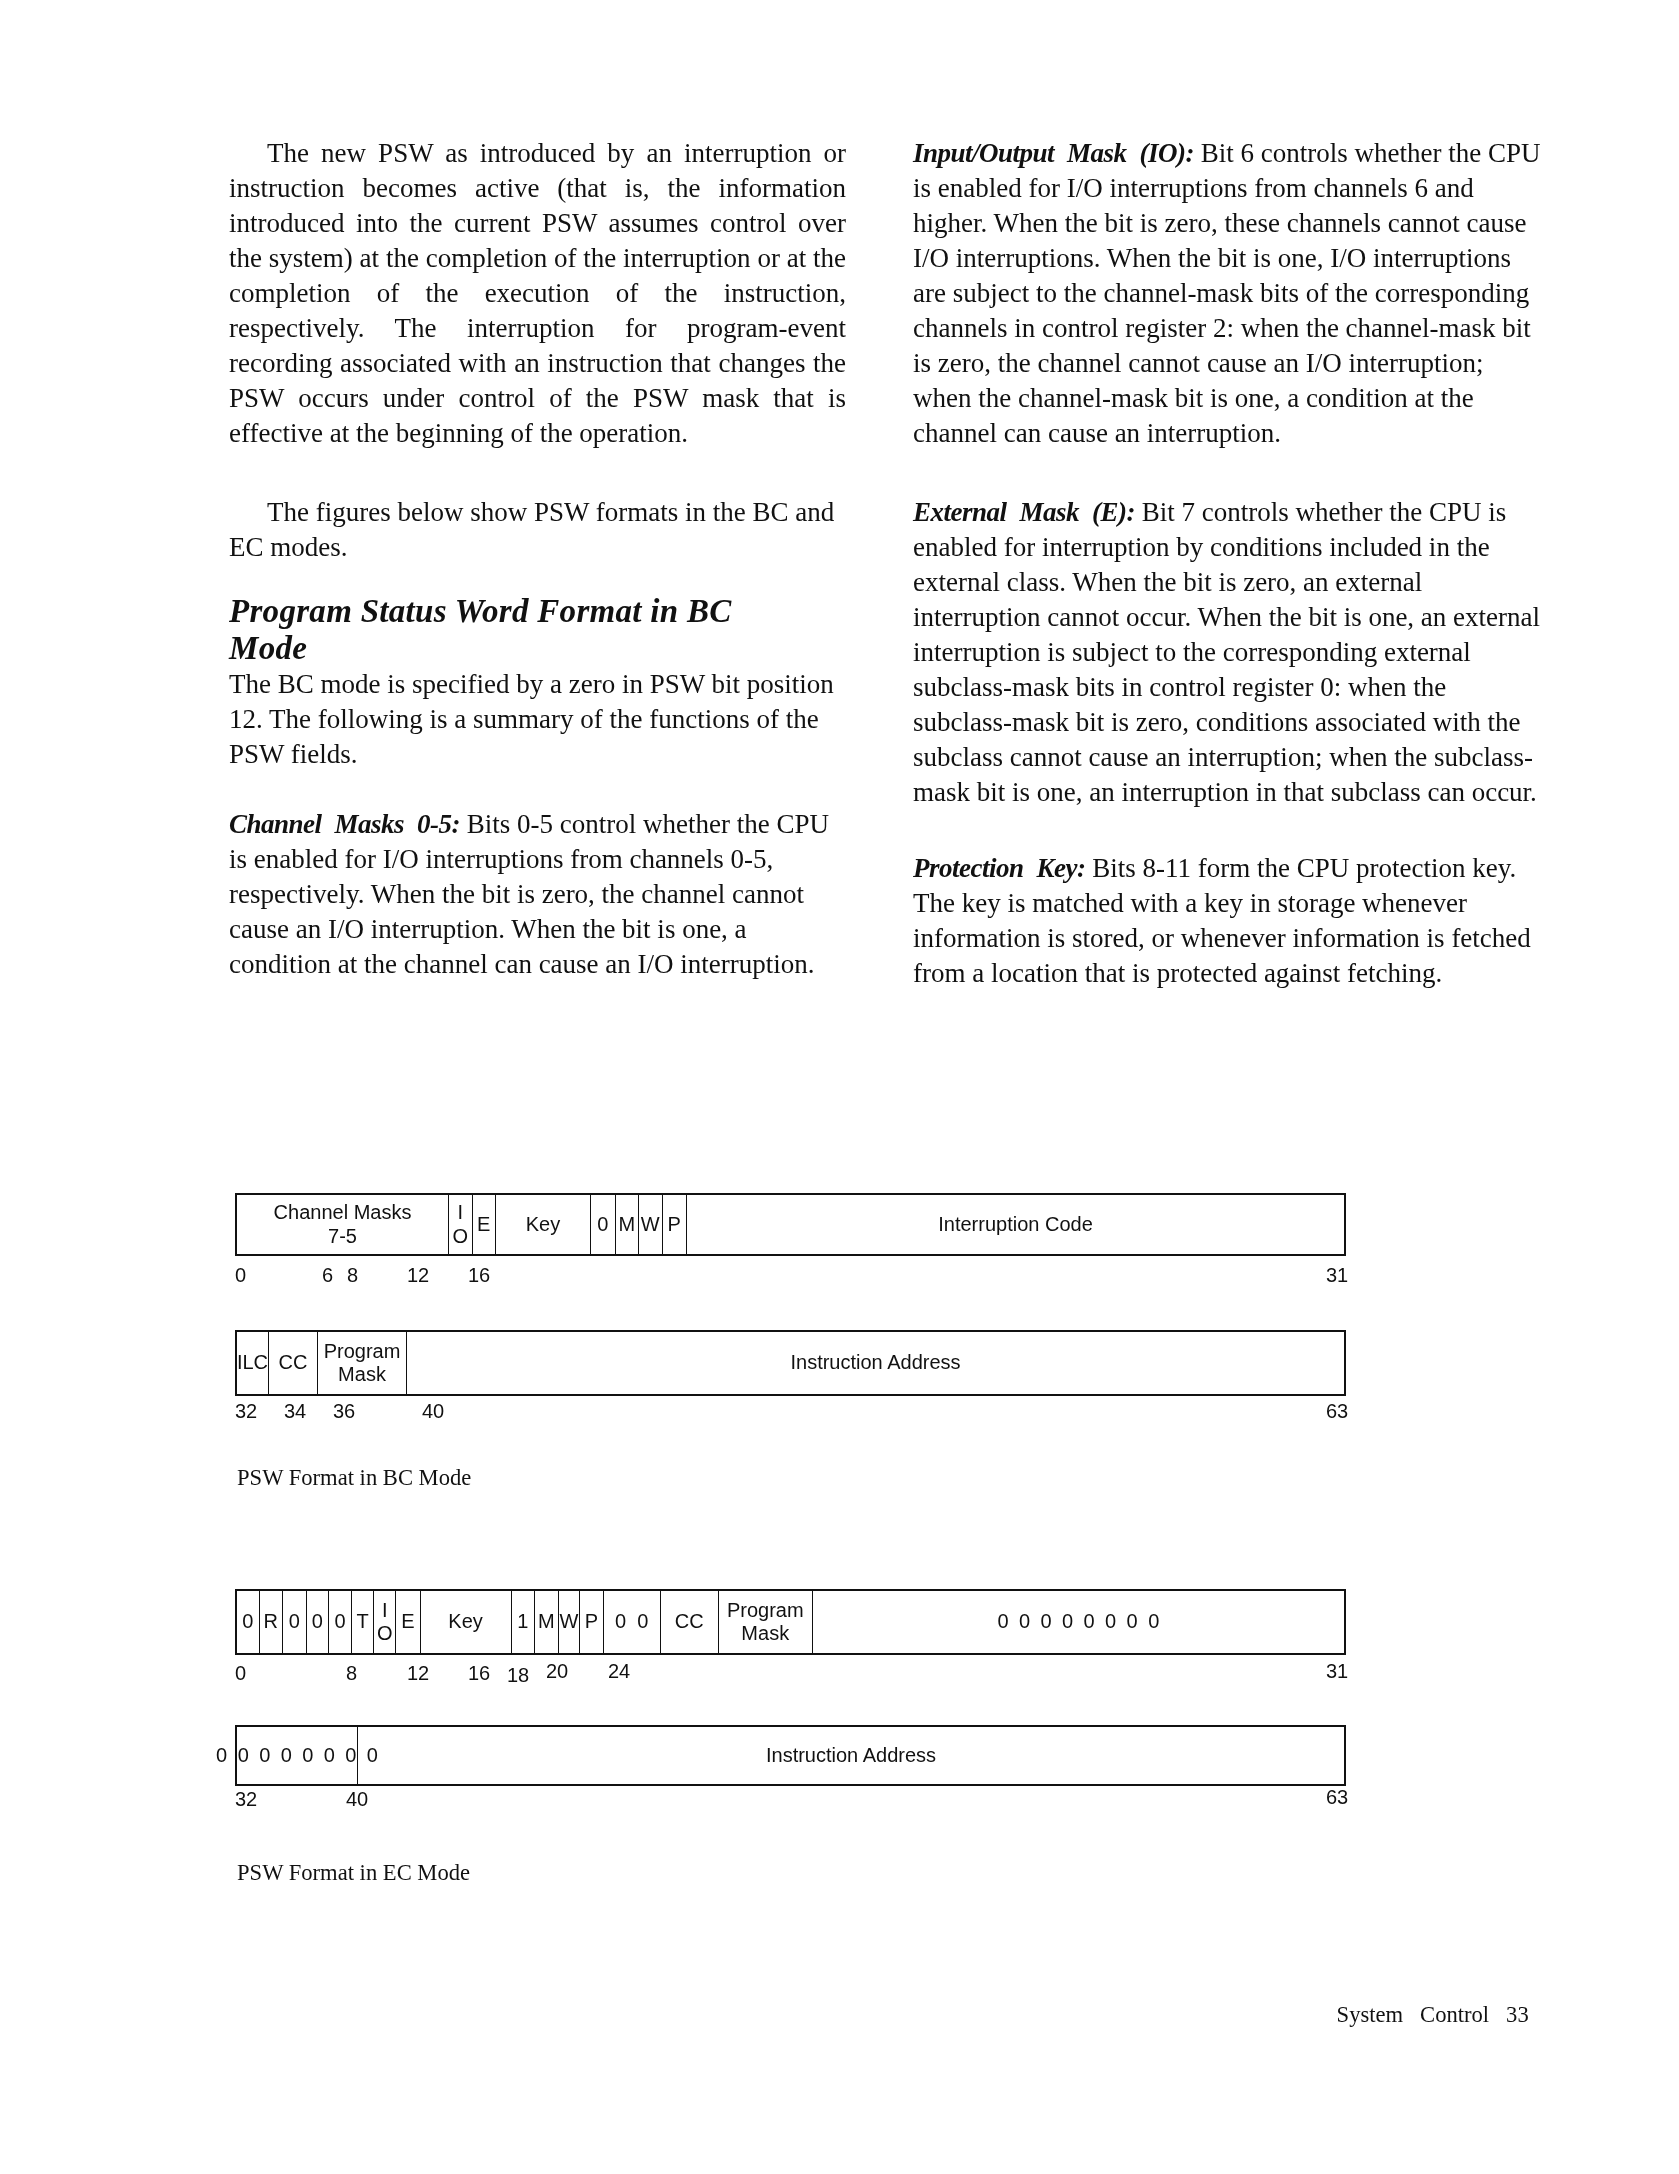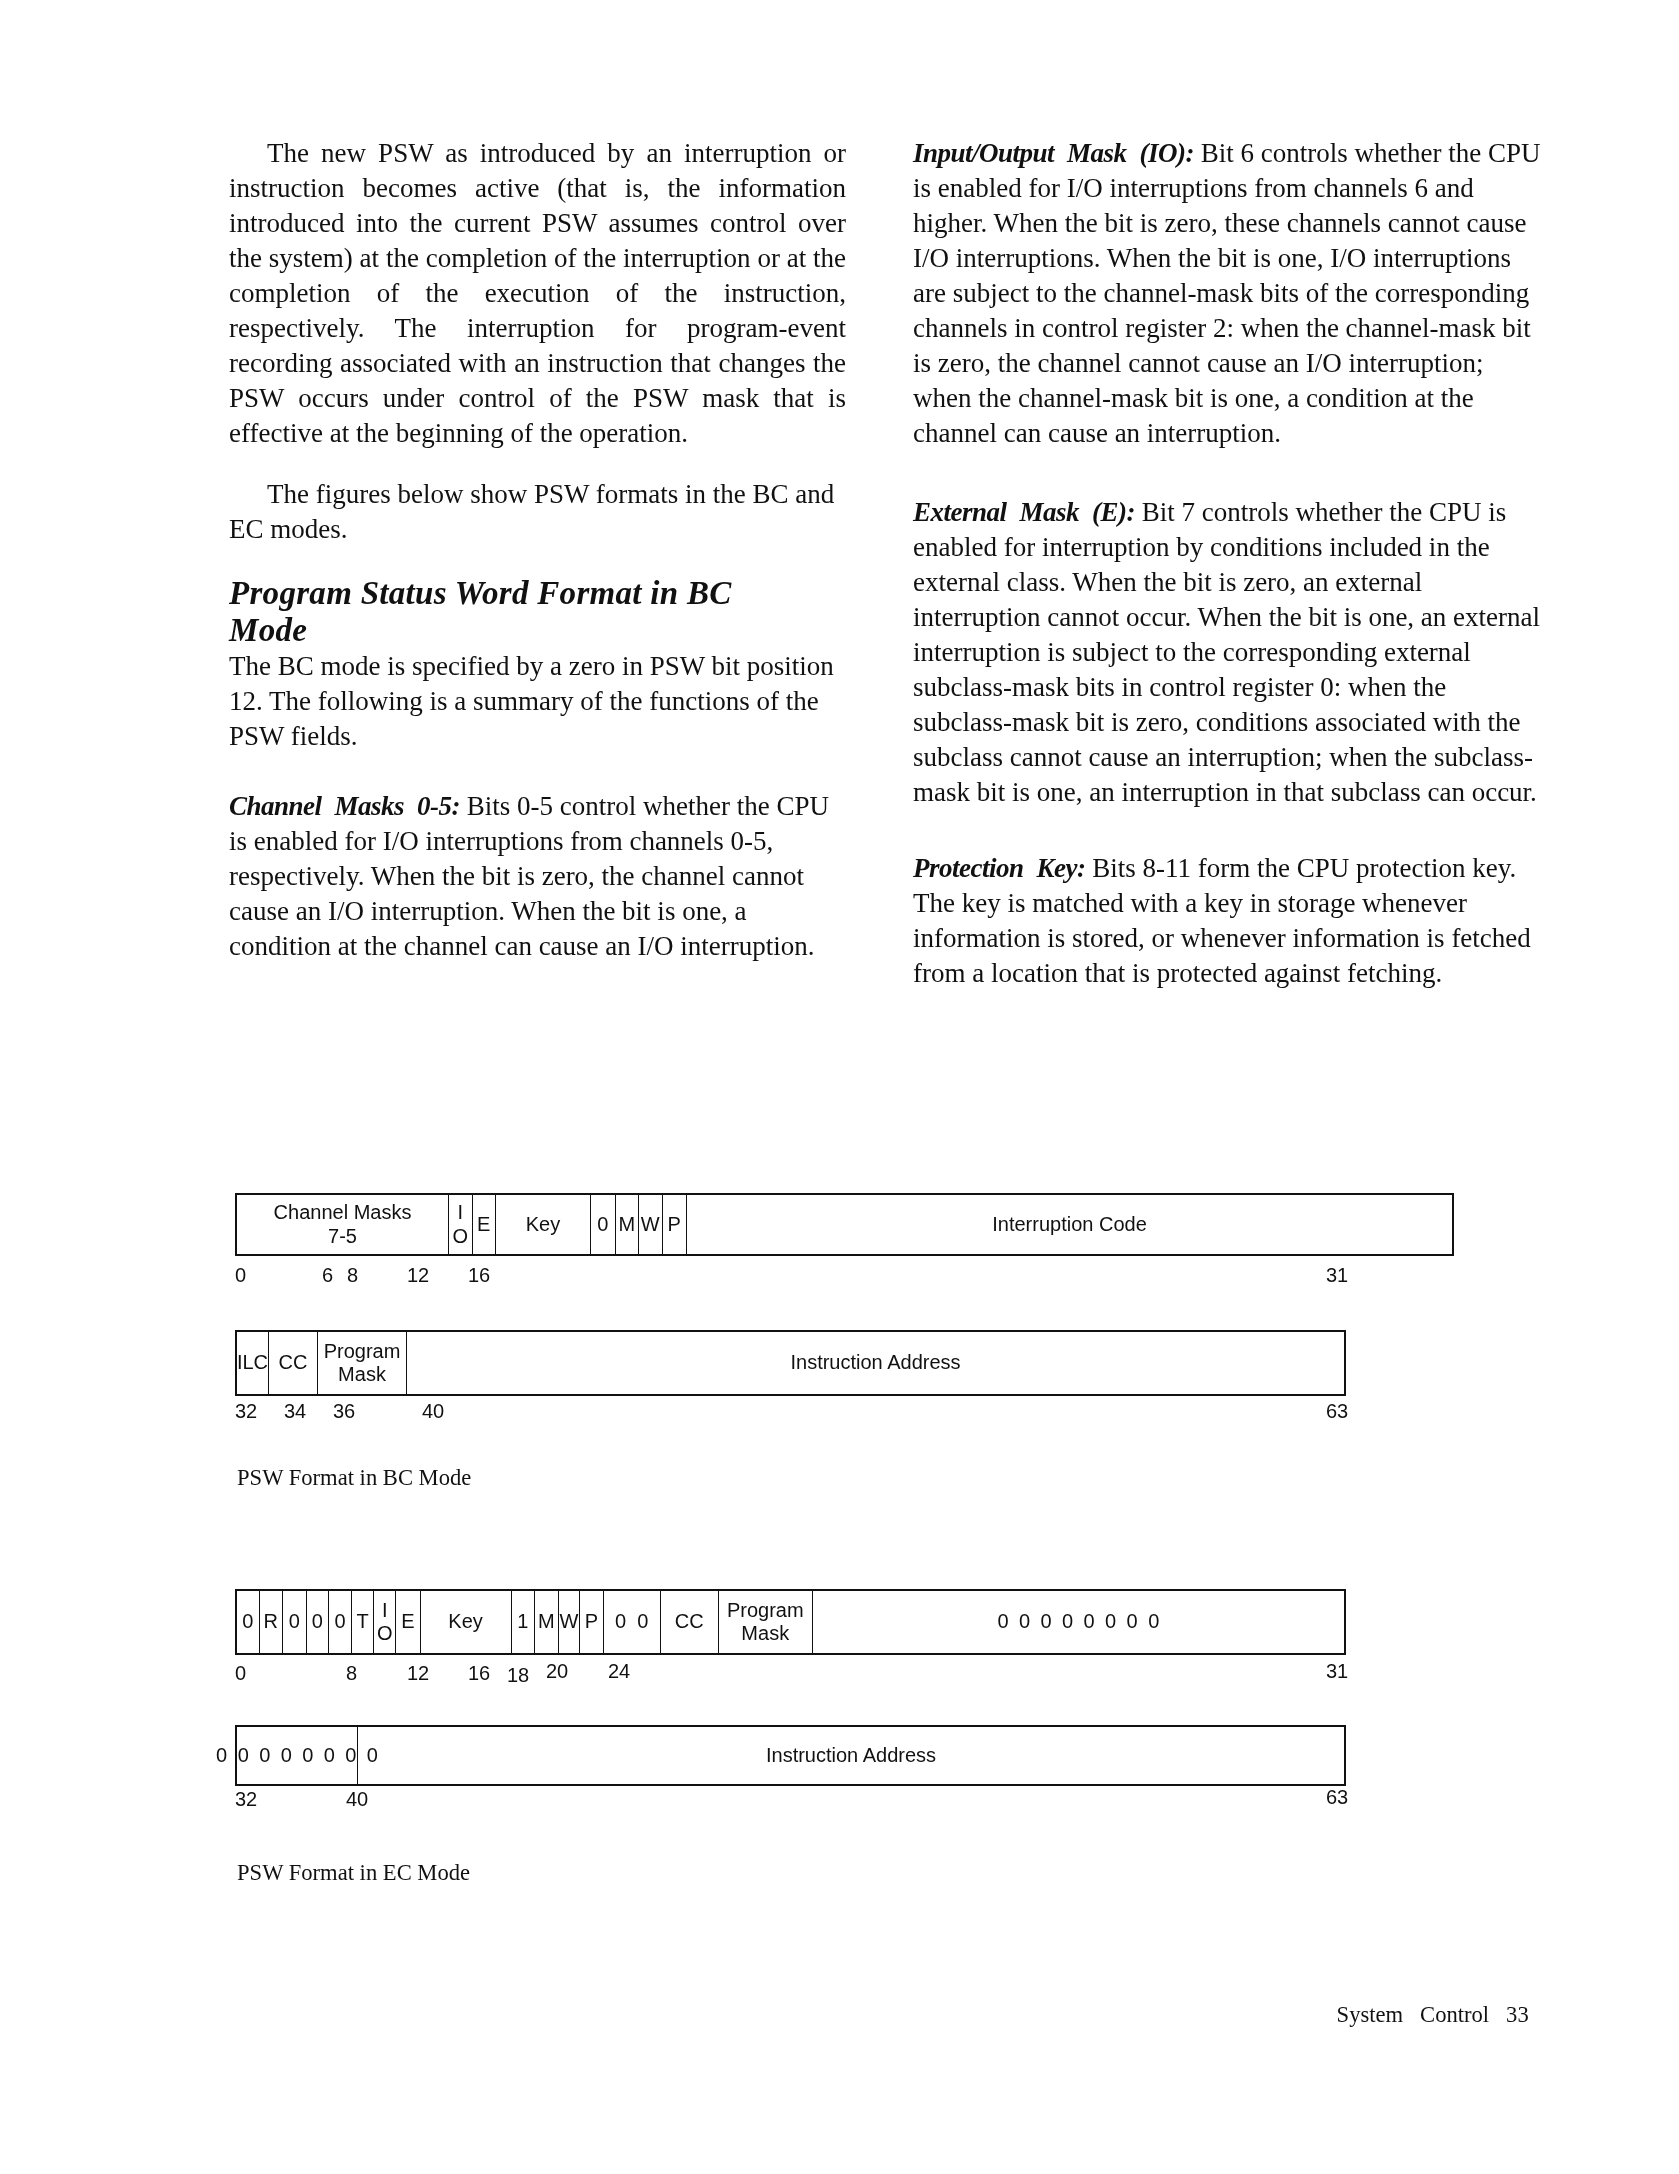--- a/index.html
+++ b/index.html
@@ -23,41 +23,41 @@
   .caption { position: absolute; font-family: "Liberation Serif", serif; font-size: 22.6px; line-height: 26px; }
   .footer { position: absolute; font-family: "Liberation Serif", serif; font-size: 22.6px; line-height: 26px; white-space: pre; }
 </style>
 </head>
 <body>
 
 <div class="page">
 
   <div class="col" style="left:229px; top:136px; width:617px;">
     <p class="indent" style="text-align:justify;">The new PSW as introduced by an interruption or instruction becomes active (that is, the information introduced into the current PSW assumes control over the system) at the completion of the interruption or at the completion of the execution of the instruction, respectively. The interruption for program-event recording associated with an instruction that changes the PSW occurs under control of the PSW mask that is effective at the beginning of the operation.</p>
-    <p class="indent" style="margin-top:26px;">The figures below show PSW formats in the BC and EC modes.</p>
+    <p class="indent" style="margin-top:44px;">The figures below show PSW formats in the BC and EC modes.</p>
     <h2 class="section" style="margin-top:28px; width:565px;">Program Status Word Format in BC Mode</h2>
     <p>The BC mode is specified by a zero in PSW bit position 12. The following is a summary of the functions of the PSW fields.</p>
     <p style="margin-top:35px;">
       <span class="lead"><span>Channel</span><span class="gap"></span><span>Masks</span><span class="gap"></span><span>0-5:</span></span><span> Bits 0-5 control whether the CPU is enabled for I/O interruptions from channels 0-5, respectively. When the bit is zero, the channel cannot cause an I/O interruption. When the bit is one, a condition at the channel can cause an I/O interruption.</span>
     </p>
   </div>
 
   <div class="col" style="left:913px; top:136px; width:629px;">
     <p>
       <span class="lead"><span>Input/Output</span><span class="gap"></span><span>Mask</span><span class="gap"></span><span>(IO):</span></span><span> Bit 6 controls whether the CPU is enabled for I/O interruptions from channels 6 and higher. When the bit is zero, these channels cannot cause I/O interruptions. When the bit is one, I/O interruptions are subject to the channel-mask bits of the corresponding channels in control register 2: when the channel-mask bit is zero, the channel cannot cause an I/O interruption; when the channel-mask bit is one, a condition at the channel can cause an interruption.</span>
     </p>
     <p style="margin-top:44px;">
       <span class="lead"><span>External</span><span class="gap"></span><span>Mask</span><span class="gap"></span><span>(E):</span></span><span> Bit 7 controls whether the CPU is enabled for interruption by conditions included in the external class.  When the bit is zero, an external interruption cannot occur. When the bit is one, an external interruption is subject to the corresponding external subclass-mask bits in control register 0: when the subclass-mask bit is zero, conditions associated with the subclass cannot cause an interruption; when the subclass-mask bit is one, an interruption in that subclass can occur.</span>
     </p>
     <p style="margin-top:41px;">
       <span class="lead"><span>Protection</span><span class="gap"></span><span>Key:</span></span><span> Bits 8-11 form the CPU protection key. The key is matched with a key in storage whenever information is stored, or whenever information is fetched from a location that is protected against fetching.</span>
     </p>
   </div>
 
-  <div class="reg" style="left:235px; top:1193px; width:1219px; height:63px;">
+  <div class="reg" style="left:235px; top:1193px; width:1111px; height:63px;">
     <div class="cell stack" style="width:212px;">
         <span>Channel Masks</span>
         <span>7-5</span>
       </div>
     <div class="cell stack" style="width:23.5px;">
         <span>I</span>
         <span>O</span>
       </div>
     <div class="cell" style="width:23.5px;">E</div>
     <div class="cell" style="width:95px;">Key</div>

